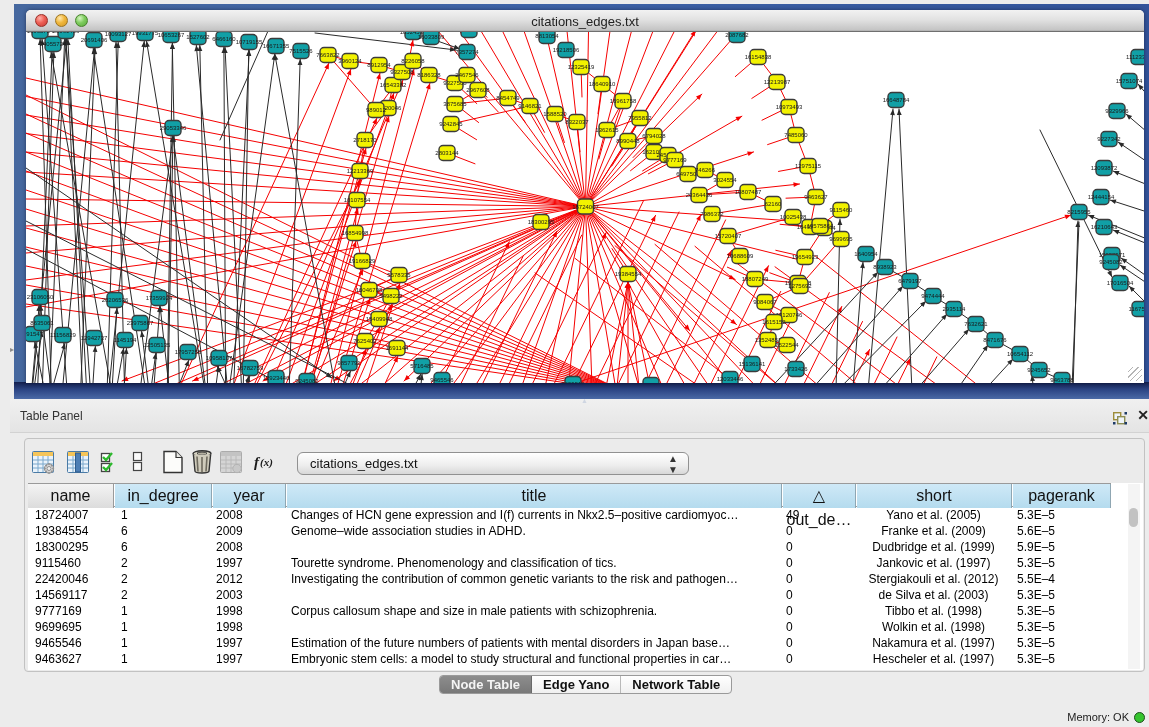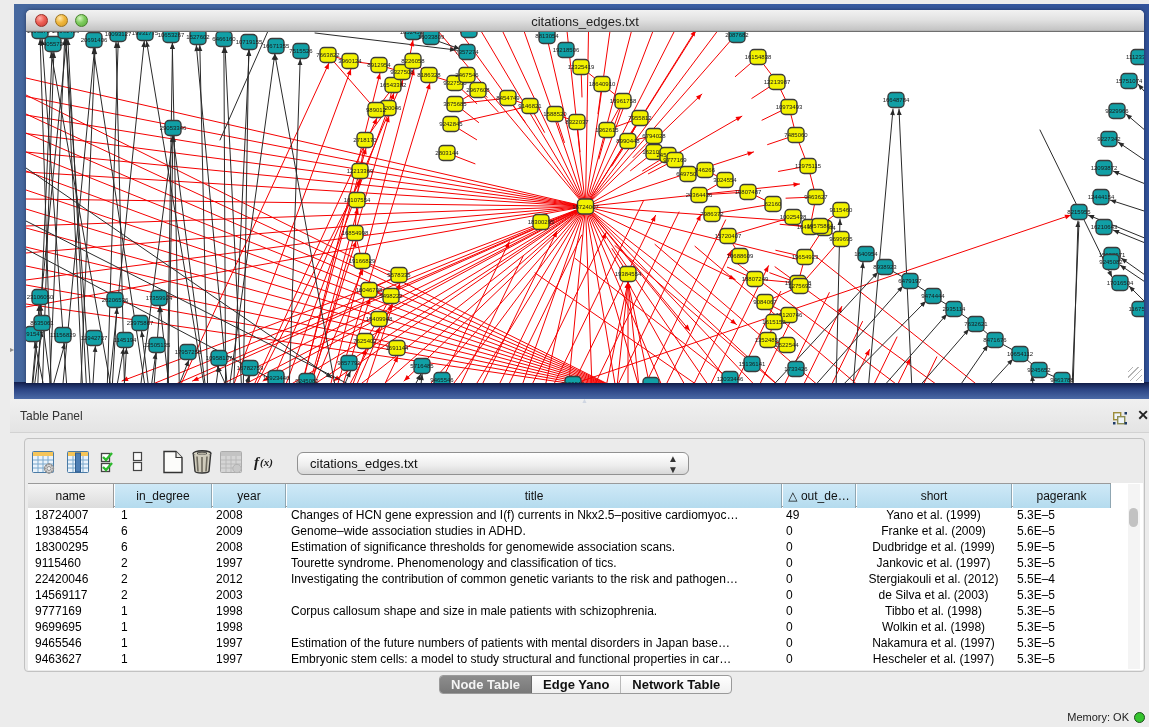--- a/index.html
+++ b/index.html
@@ -52,21 +52,21 @@
   border:1px solid #919191; border-radius:6px;
   background:linear-gradient(to bottom,#ffffff,#ededed 60%,#d8d8d8);
   font-size:13px; color:#111; line-height:21px; padding-left:12px; }
 #dropdown .arr { position:absolute; right:10px; top:0px; font-size:10px; color:#333;
   line-height:11px; }
 
 
 #tbl { position:absolute; left:3px; top:44px; width:1115px; height:187px; background:#fff; }
 #thead { position:absolute; left:0; top:0; width:1083px; height:24px;
   border-top:1px solid #9a9a9a; border-bottom:1px solid #9a9a9a; }
-.th { position:absolute; top:0; height:24px; font-size:12px; color:#111;
+.th { position:absolute; top:0; height:24px; font-size:16px; color:#111;
   text-align:center; line-height:24px;
   background:linear-gradient(to bottom,#cfe9f7,#b4dbee); border-right:1px solid #8fa6b2; }
 .th.gray { background:linear-gradient(to bottom,#f4f4f4,#dcdcdc); border-right:1px solid #9a9a9a; }
 #tbody { position:absolute; left:0; top:25px; width:1083px; }
 .tr { position:relative; height:16px; font-size:12px; color:#000; white-space:nowrap; }
 .tr div { position:absolute; top:0; height:16px; line-height:15px; overflow:hidden; }
 .c0 { left:7px;    width:84px; }
 .c1 { left:93px;   width:95px; }
 .c2 { left:188px;  width:72px; }
 .c3 { left:263px;  width:494px; }
@@ -1041,37 +1041,36 @@
           <div class="th" style="left:829px;width:155px">short</div>
           <div class="th" style="left:985px;width:98px">pagerank</div>
         </div>
         <div id="tbody">
 <div class="tr">
               <div class="c0">18724007</div>
               <div class="c1">1</div>
               <div class="c2">2008</div>
               <div class="c3">Changes of HCN gene expression and I(f) currents in Nkx2.5–positive cardiomyoc…</div>
               <div class="c4">49</div>
-              <div class="c5">Yano et al. (1999)</div>
+              <div class="c5">Yano et al. (2005)</div>
               <div class="c6">5.3E–5</div>
             </div>
 <div class="tr">
               <div class="c0">19384554</div>
               <div class="c1">6</div>
               <div class="c2">2009</div>
               <div class="c3">Genome–wide association studies in ADHD.</div>
               <div class="c4">0</div>
               <div class="c5">Franke et al. (2009)</div>
               <div class="c6">5.6E–5</div>
             </div>
 <div class="tr">
               <div class="c0">18300295</div>
               <div class="c1">6</div>
               <div class="c2">2008</div>
-              <div class="c3">Estimation of significance thresholds for genomewide association scans.</div>
               <div class="c4">0</div>
               <div class="c5">Dudbridge et al. (1999)</div>
               <div class="c6">5.9E–5</div>
             </div>
 <div class="tr">
               <div class="c0">9115460</div>
               <div class="c1">2</div>
               <div class="c2">1997</div>
               <div class="c3">Tourette syndrome. Phenomenology and classification of tics.</div>
               <div class="c4">0</div>

